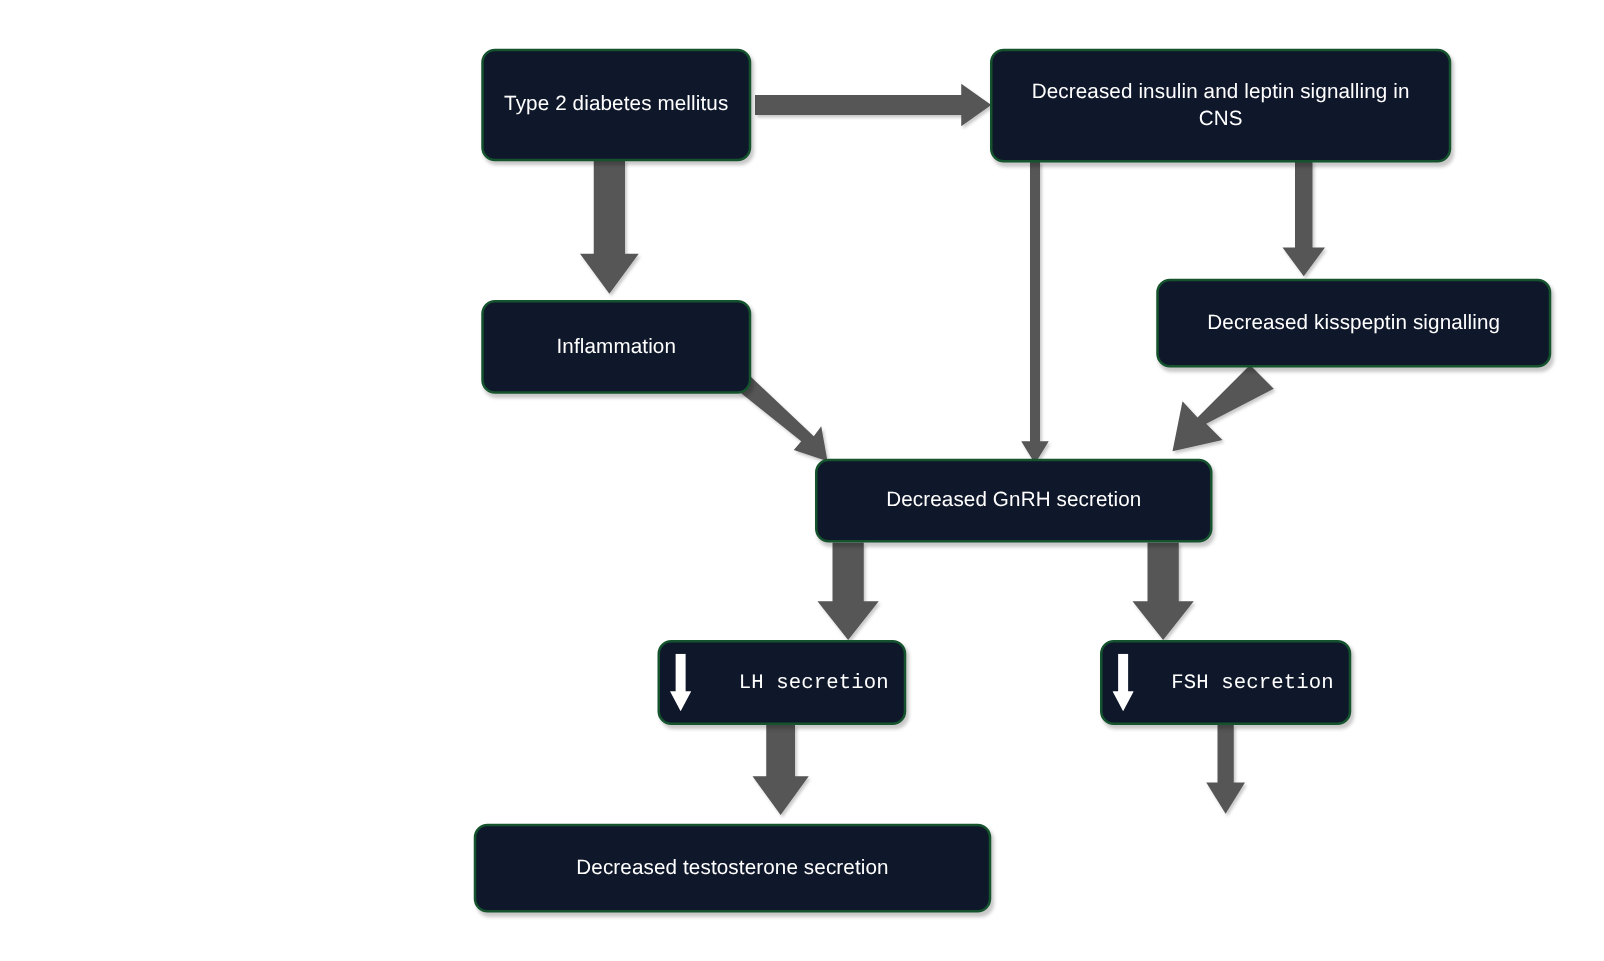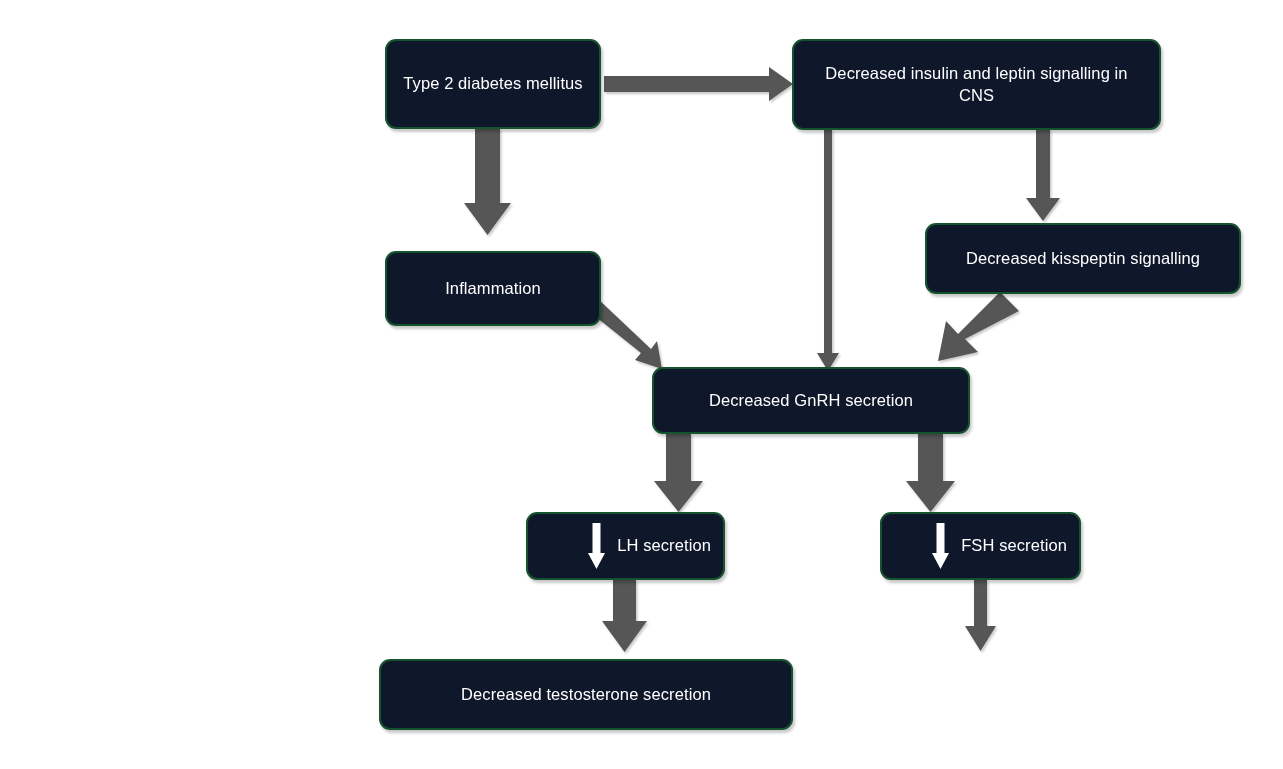--- a/index.html
+++ b/index.html
@@ -42,23 +42,24 @@
     letter-spacing: 0.1px;
     padding: 4px 12px;
     box-shadow: 2px 3px 3px rgba(0,0,0,0.22);
     z-index: 2;
   }
   .node .label {
     display: block;
   }
   
   .node.with-glyph {
-    justify-content: flex-end;
+    justify-content: space-between;
     padding-left: 8px;
     text-align: left;
+    font-family: Liberation Mono, monospace;
   }
   .node.with-glyph .label {
     margin-left: 12px;
   }
   .down-glyph {
     flex: 0 0 auto;
     width: 17px;
     height: 46px;
     display: block;
   }
@@ -119,21 +120,21 @@
   </svg>
 
   <div class="node" style="left:385px; top:39px; width:216px; height:90px;">
     <span class="label">Type 2 diabetes mellitus</span>
   </div>
 
   <div class="node" style="left:792px; top:39px; width:369px; height:91px;">
     <span class="label">Decreased insulin and leptin signalling in CNS</span>
   </div>
 
-  <div class="node" style="left:385px; top:240px; width:216px; height:75px;margin-top:11px;">
+  <div class="node" style="left:385px; top:240px; width:216px; height:75px;">
     <span class="label">Inflammation</span>
   </div>
 
   <div class="node" style="left:925px; top:223px; width:316px; height:71px;">
     <span class="label">Decreased kisspeptin signalling</span>
   </div>
 
   <div class="node" style="left:652px; top:367px; width:318px; height:67px;">
     <span class="label">Decreased GnRH secretion</span>
   </div>

